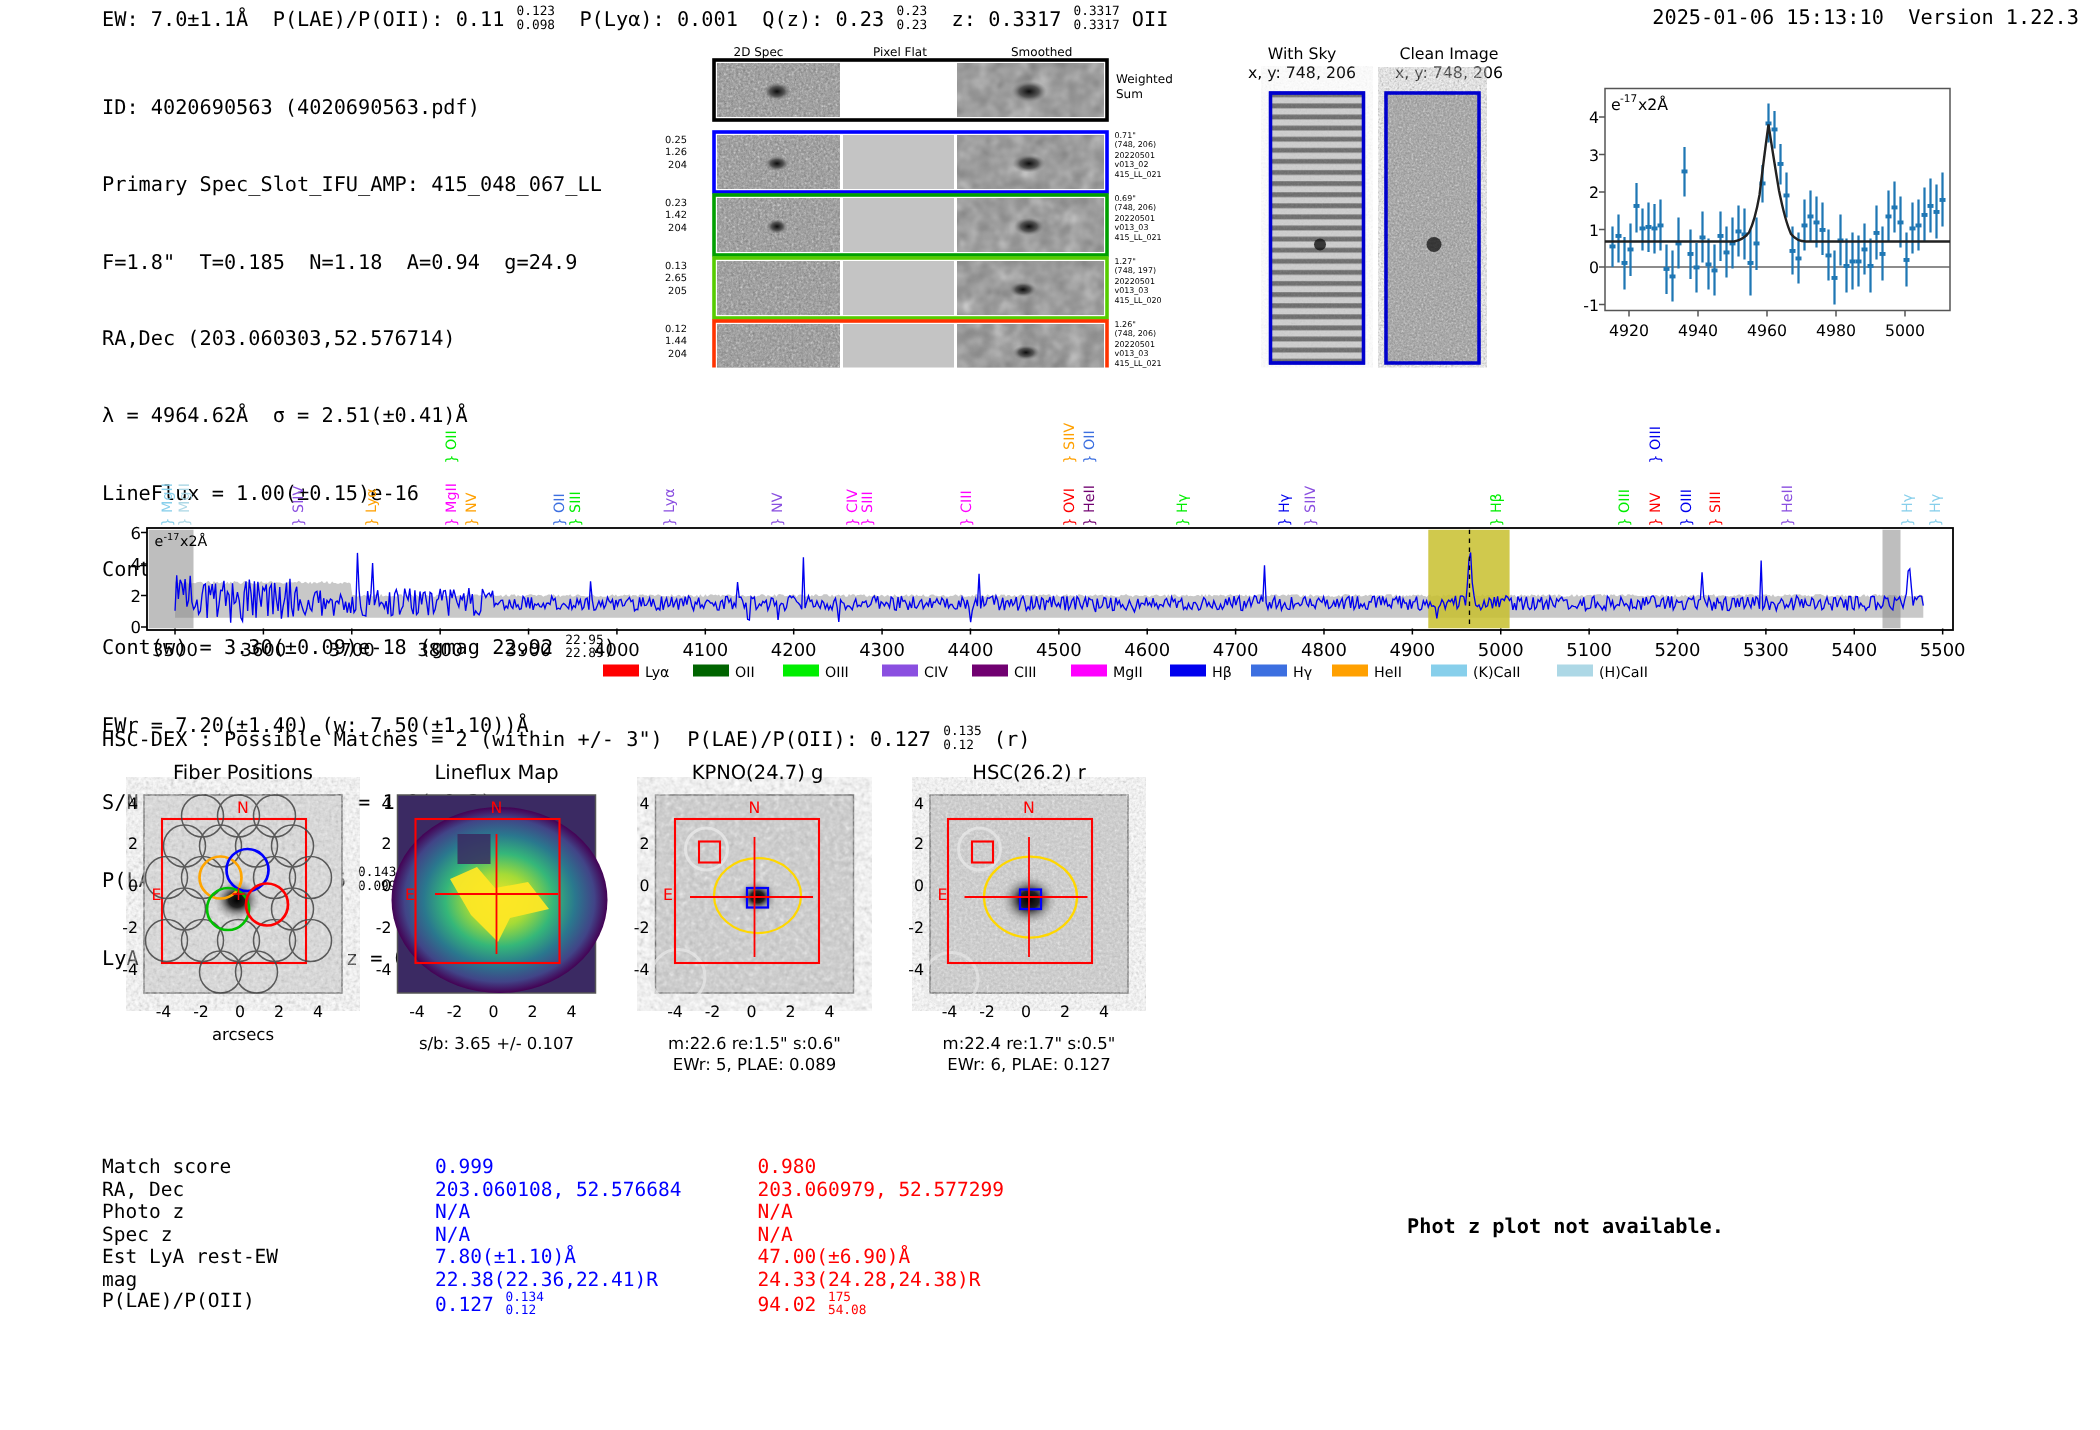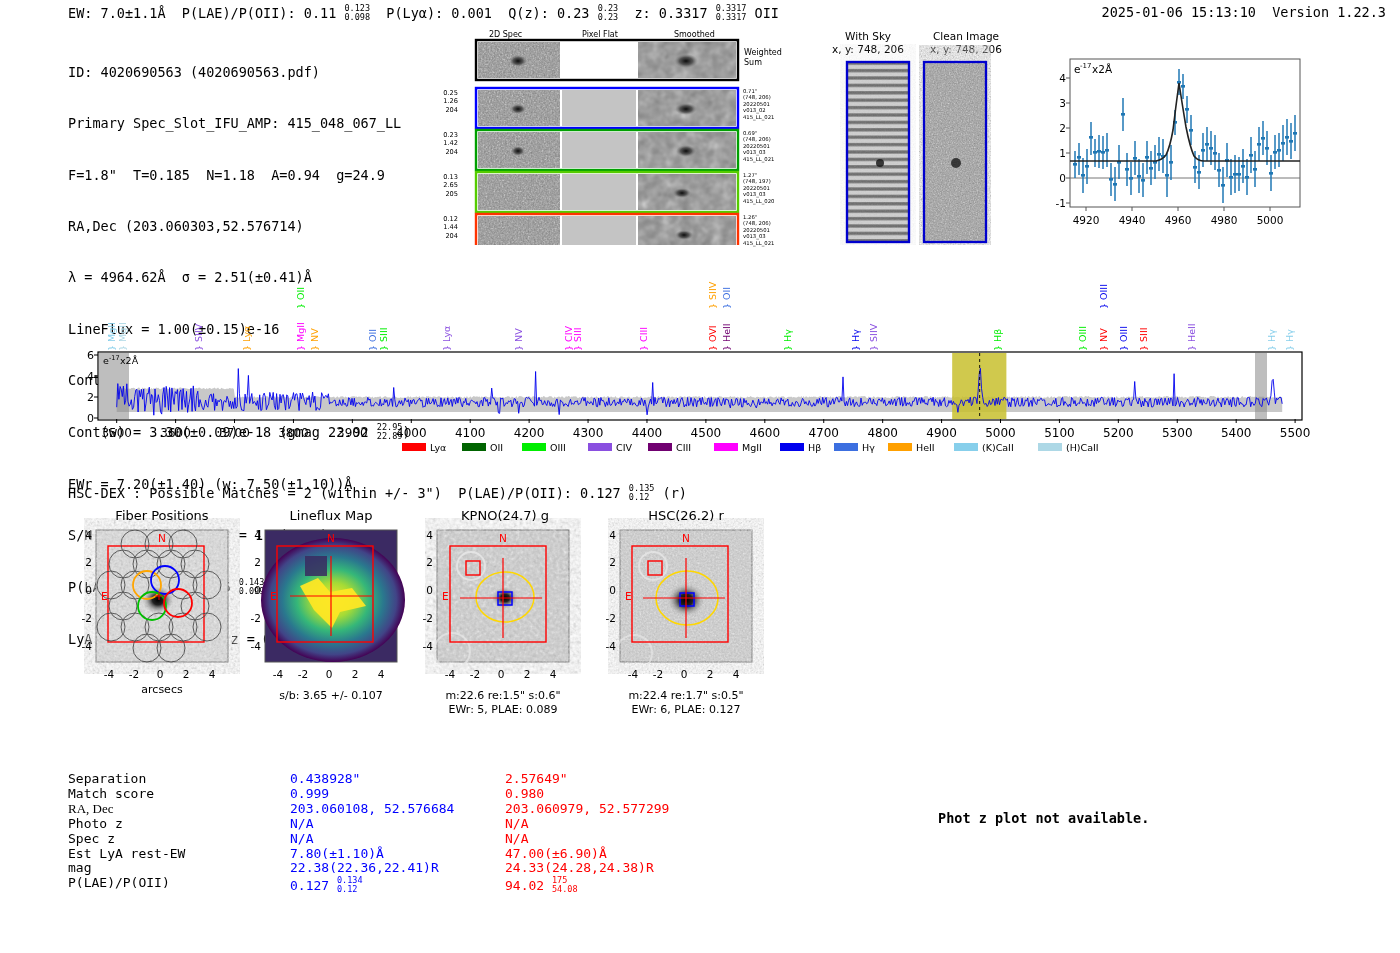--- a/index.html
+++ b/index.html
@@ -796,31 +796,26 @@
   <div class="axt" style="left:265px;top:181px;width:132px;text-align:center;">s/b: 3.65 +/- 0.107</div>
   <div class="axt" style="left:437px;top:181px;width:132px;text-align:center;">m:22.6  re:1.5"  s:0.6"</div>
   <div class="axt" style="left:437px;top:195px;width:132px;text-align:center;">EWr: 5, PLAE: 0.089</div>
   <div class="axt" style="left:620px;top:181px;width:132px;text-align:center;">m:22.4  re:1.7"  s:0.5"</div>
   <div class="axt" style="left:620px;top:195px;width:132px;text-align:center;">EWr: 6, PLAE: 0.127</div>
 </div>
 
 <table id="tbl" class="abs mono" cellspacing="0" cellpadding="0">
   <tbody id="tbl-body">
       <tr>
-        <td style="width: 222px;">Separation</td>
-        <td class="c-blue" style="width: 215px;">0.438928"</td>
-        <td class="c-red">2.57649"</td>
-      </tr>
-      <tr>
         <td style="width: 222px;">Match score</td>
         <td class="c-blue" style="width: 215px;">0.999</td>
         <td class="c-red">0.980</td>
       </tr>
       <tr>
-        <td style="width: 222px; font-family: Liberation Serif, serif;">RA, Dec</td>
+        <td style="width: 222px;">RA, Dec</td>
         <td class="c-blue" style="width: 215px;">203.060108, 52.576684</td>
         <td class="c-red">203.060979, 52.577299</td>
       </tr>
       <tr>
         <td style="width: 222px;">Photo z</td>
         <td class="c-blue" style="width: 215px;">N/A</td>
         <td class="c-red">N/A</td>
       </tr>
       <tr>
         <td style="width: 222px;">Spec z</td>

